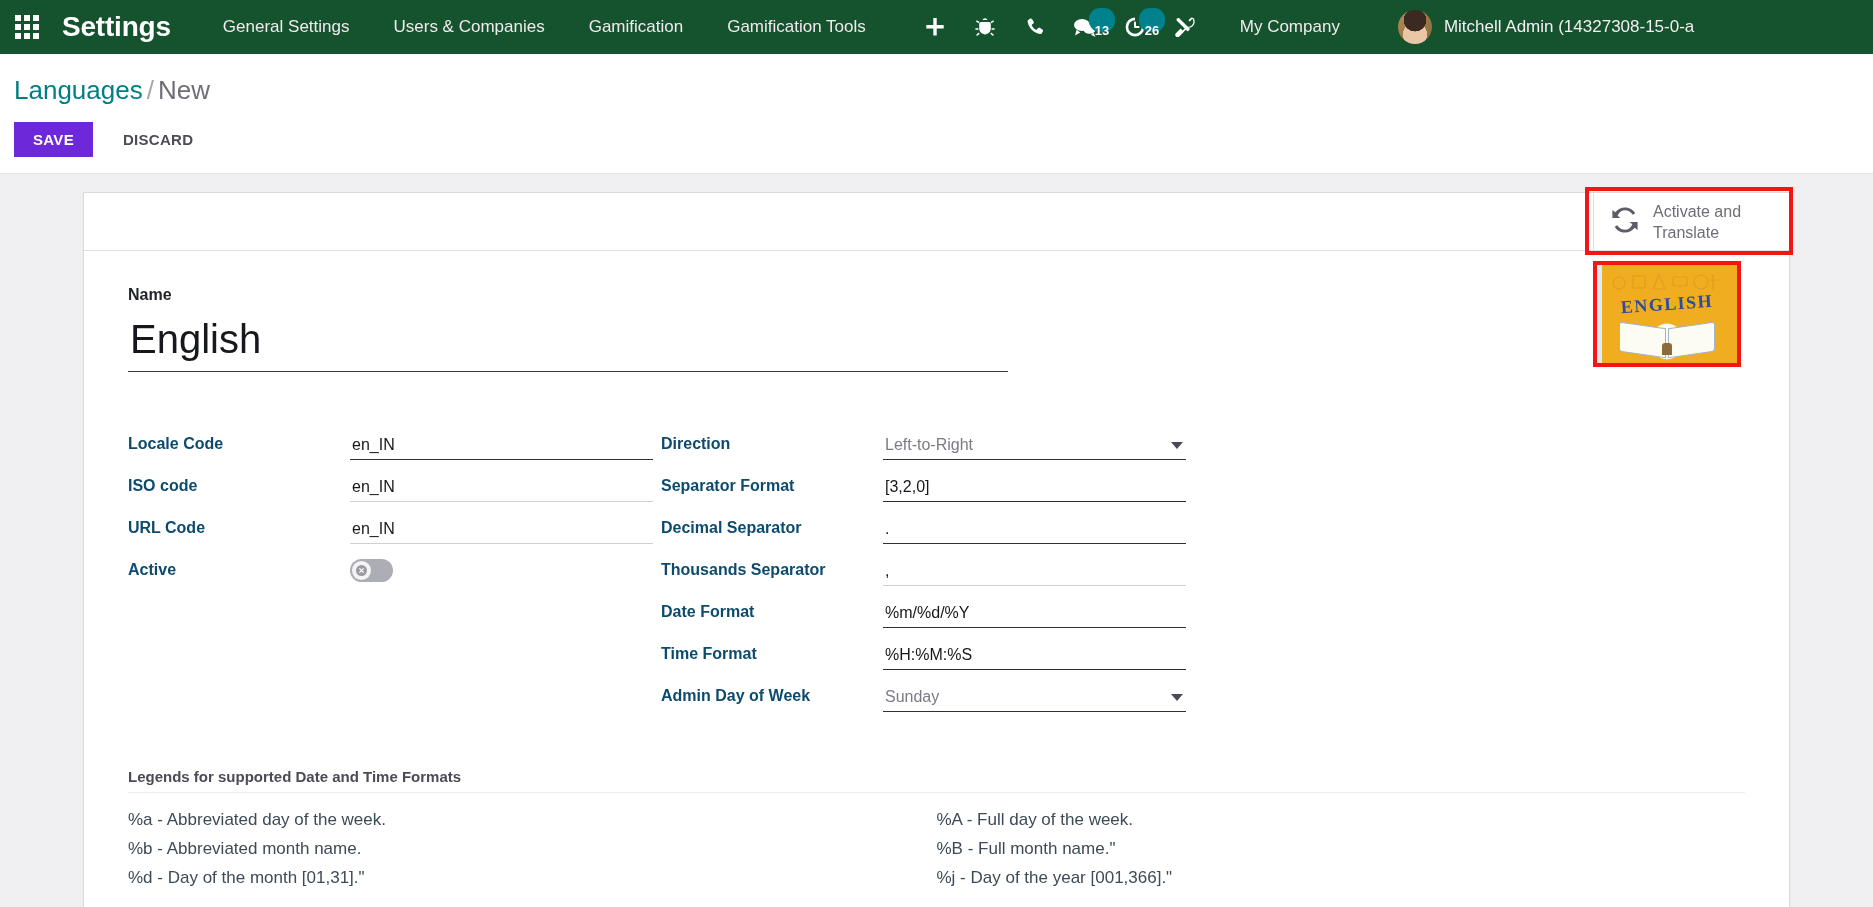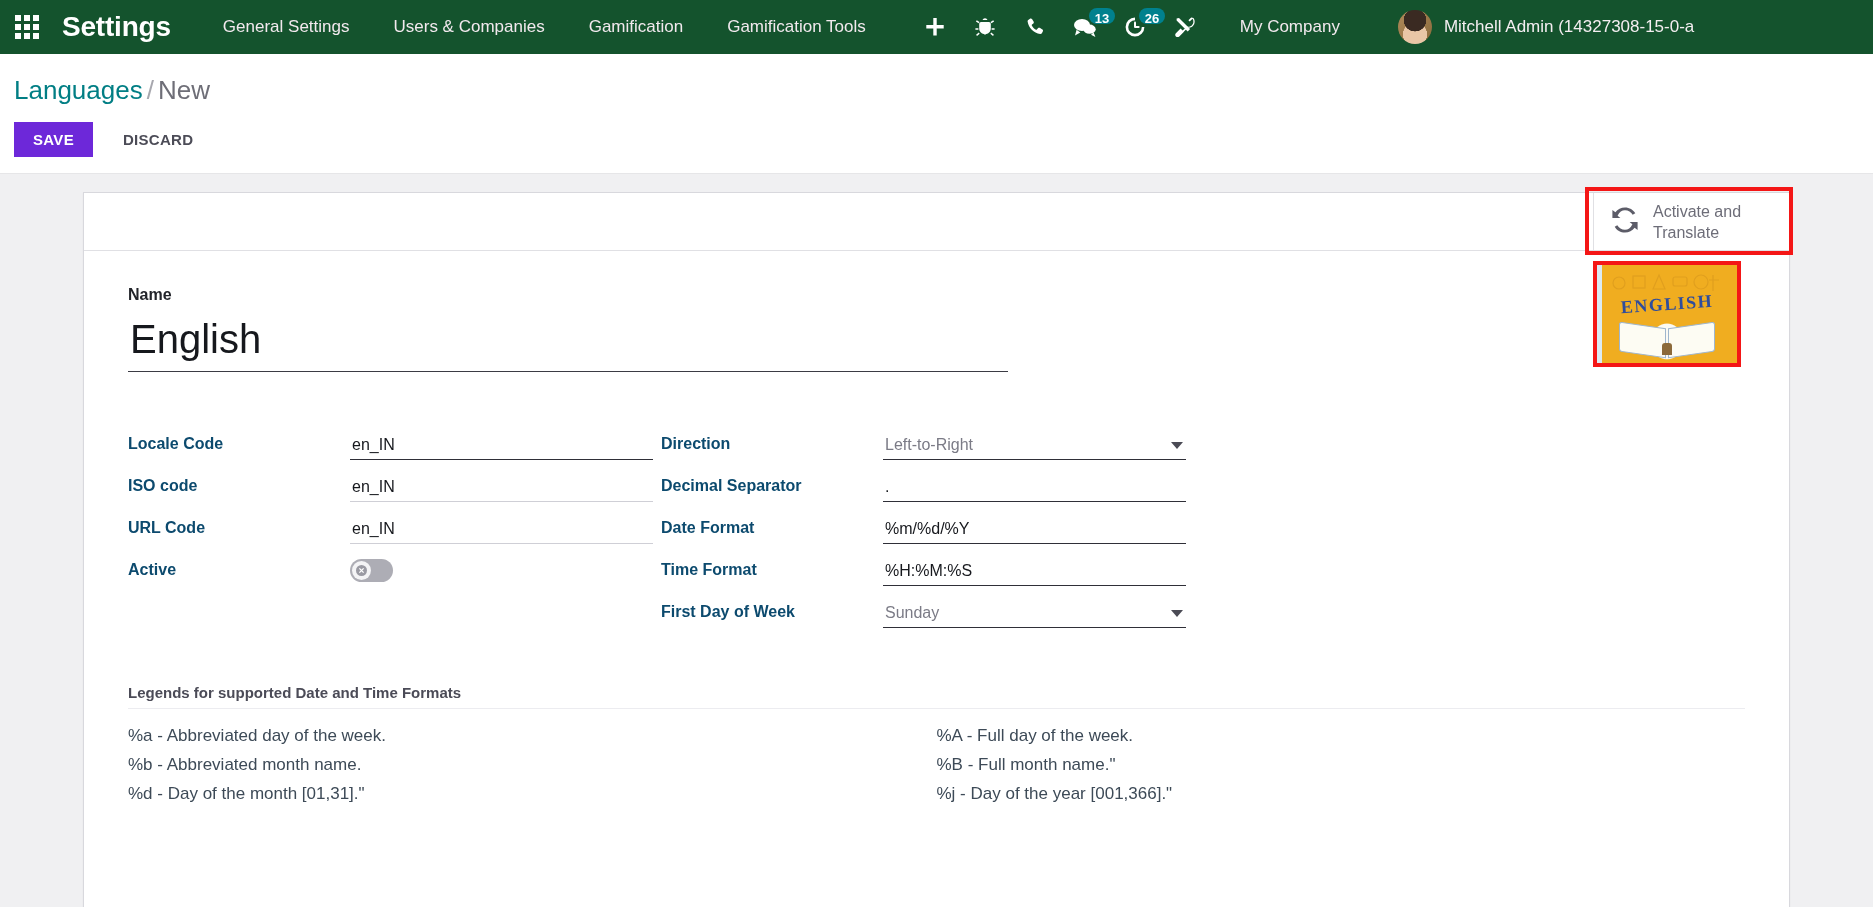--- a/index.html
+++ b/index.html
@@ -57,21 +57,21 @@
     width: 50px; height: 54px;
     display: flex; align-items: center; justify-content: center;
     cursor: pointer;
   }
   .nav-ic svg { display: block; }
   .badge {
     position: absolute;
     top: 8px; left: 29px;
     min-width: 26px;
     height: 16px;
-    padding: 0 6px;
+    padding: 12px 6px;
     border-radius: 11px;
     background: #00818e;
     color: #fff;
     font-size: 13px;
     font-weight: 700;
     line-height: 21px;
     text-align: center;
   }
   .company-name {
     font-size: 17px;
@@ -526,39 +526,51 @@
 
         <div class="col right">
           <div class="field-row">
             <div class="field-label">Direction</div>
             <div class="field-ctrl f-select-wrap">
               <input class="f-input strong-underline muted" readonly="" value="Left-to-Right" style="">
               <span class="caret"></span>
             </div>
           </div>
           <div class="field-row">
+            <div class="field-label">Separator Format</div>
+            <div class="field-ctrl">
+              <input class="f-input strong-underline" value="[3,2,0]" style="">
+            </div>
+          </div>
+          <div class="field-row">
             <div class="field-label">Decimal Separator</div>
             <div class="field-ctrl">
               <input class="f-input strong-underline" value="." style="">
             </div>
           </div>
           <div class="field-row">
+            <div class="field-label">Thousands Separator</div>
+            <div class="field-ctrl">
+              <input class="f-input" value="," style="">
+            </div>
+          </div>
+          <div class="field-row">
             <div class="field-label">Date Format</div>
             <div class="field-ctrl">
               <input class="f-input strong-underline" value="%m/%d/%Y" style="">
             </div>
           </div>
           <div class="field-row">
             <div class="field-label">Time Format</div>
             <div class="field-ctrl">
               <input class="f-input strong-underline" value="%H:%M:%S" style="">
             </div>
           </div>
           <div class="field-row">
-            <div class="field-label">First Day of Week</div>
+            <div class="field-label">Admin Day of Week</div>
             <div class="field-ctrl f-select-wrap">
               <input class="f-input strong-underline muted" readonly="" value="Sunday" style="">
               <span class="caret"></span>
             </div>
           </div>
         </div>
       </div>
 
       <div class="legends">
         <div class="legend-title">Legends for supported Date and Time Formats</div>

